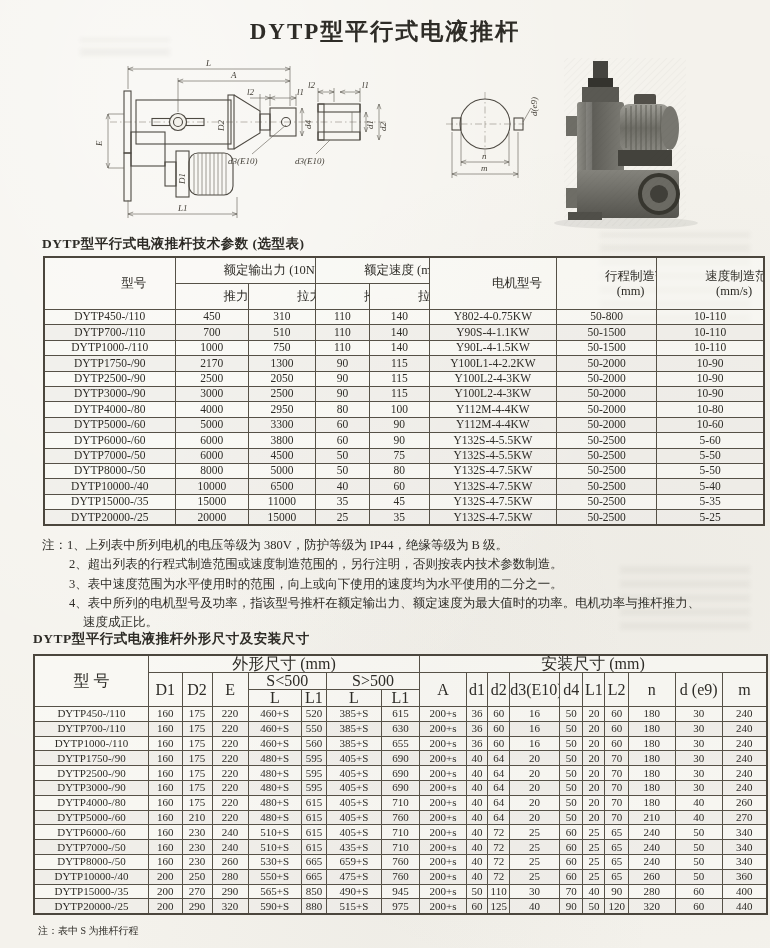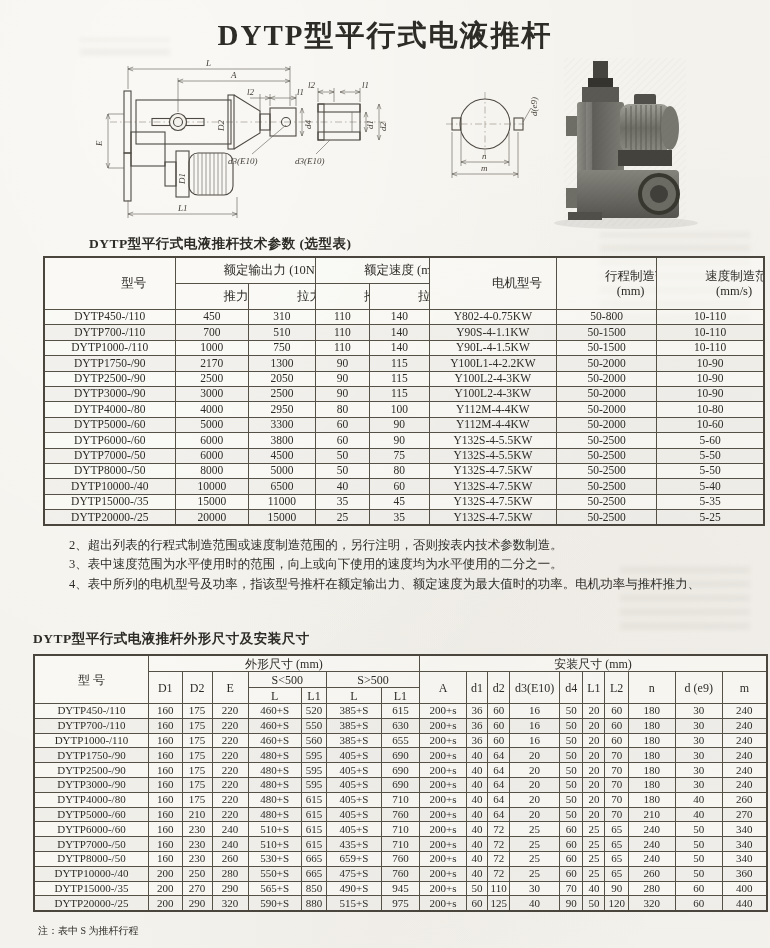--- a/index.html
+++ b/index.html
@@ -9,34 +9,34 @@
     background-image:
       radial-gradient(ellipse at 20% 10%, rgba(255,255,255,.5), rgba(255,255,255,0) 60%),
       radial-gradient(ellipse at 85% 60%, rgba(120,115,100,.05), rgba(0,0,0,0) 55%),
       radial-gradient(ellipse at 50% 95%, rgba(120,115,100,.04), rgba(0,0,0,0) 50%);
     font-family:"Liberation Serif","DejaVu Serif",serif;
     color:#2e2c27;overflow:hidden;
   }
   .ghost{position:absolute;opacity:.05;filter:blur(2px);background:
     repeating-linear-gradient(0deg,#5a564c 0 8px,transparent 8px 14px);transform:scaleX(-1);}
   .page-title{position:absolute;top:16px;left:0;width:100%;text-align:center;
-    font-size:29px;font-weight:bold;letter-spacing:2px;}
+    font-size:23px;font-weight:bold;letter-spacing:2px;}
   .drawing{position:absolute;left:90px;top:54px;}
   .photo{position:absolute;left:546px;top:58px;}
   .table-caption{position:absolute;font-size:13.5px;font-weight:bold;letter-spacing:.5px;}
-  .cap1{left:42px;top:235px;margin-left:47px;}
+  .cap1{left:42px;top:235px;}
   .cap2{left:33px;top:630px;}
   table{border-collapse:collapse;table-layout:fixed;background:rgba(252,251,247,.55);}
   .spec-table{position:absolute;left:43px;top:256px;width:722px;border:2px solid #4b463d;}
   .dim-table{position:absolute;left:33px;top:654px;width:735px;border:2px solid #4b463d;}
   th,td{border:1px solid #565147;text-align:center;font-weight:normal;
     padding:0;overflow:hidden;white-space:nowrap;}
   .spec-table th{font-size:12.5px;height:25px;line-height:1.15;padding-left:48px;}
   .spec-table td{font-size:11.5px;height:14.4px;line-height:1;}
-  .dim-table th{font-size:12px;height:15px;line-height:1;}
+  .dim-table th{font-size:16px;height:15px;line-height:1;}
   .dim-table td{font-size:11px;height:13.8px;line-height:1;}
   .spec-table tbody tr:nth-child(even) td,
   .dim-table tbody tr:nth-child(even) td{background:rgba(90,85,70,.05);}
   .two-line span{display:block;line-height:1.2;}
   .notes{position:absolute;left:42px;top:536px;width:700px;font-size:12.5px;line-height:19.3px;}
   .note-line{white-space:nowrap;}
   .note-line.indent{padding-left:27px;}
   .note-line.indent2{padding-left:41px;}
   .footnote{position:absolute;left:38px;top:924px;font-size:10px;}
   
@@ -393,23 +393,25 @@
           <td>25</td>
           <td>35</td>
           <td>Y132S-4-7.5KW</td>
           <td>50-2500</td>
           <td>5-25</td>
         </tr>
       </tbody>
   </table>
 
   <div class="notes">
+    <div class="note-line"><span>注：</span><span>1、上列表中所列电机的电压等级为 380V，防护等级为 IP44，绝缘等级为 B 级。</span></div>
     <div class="note-line indent">2、超出列表的行程式制造范围或速度制造范围的，另行注明，否则按表内技术参数制造。</div>
     <div class="note-line indent">3、表中速度范围为水平使用时的范围，向上或向下使用的速度均为水平使用的二分之一。</div>
     <div class="note-line indent">4、表中所列的电机型号及功率，指该型号推杆在额定输出力、额定速度为最大值时的功率。电机功率与推杆推力、</div>
+    <div class="note-line indent2">速度成正比。</div>
   </div>
 
   <div class="table-caption cap2">DYTP型平行式电液推杆外形尺寸及安装尺寸</div>
 
   <table class="dim-table">
     <colgroup>
       <col style="width:15.6%">
         <col style="width:4.6%">
         <col style="width:4.1%">
         <col style="width:4.9%">

